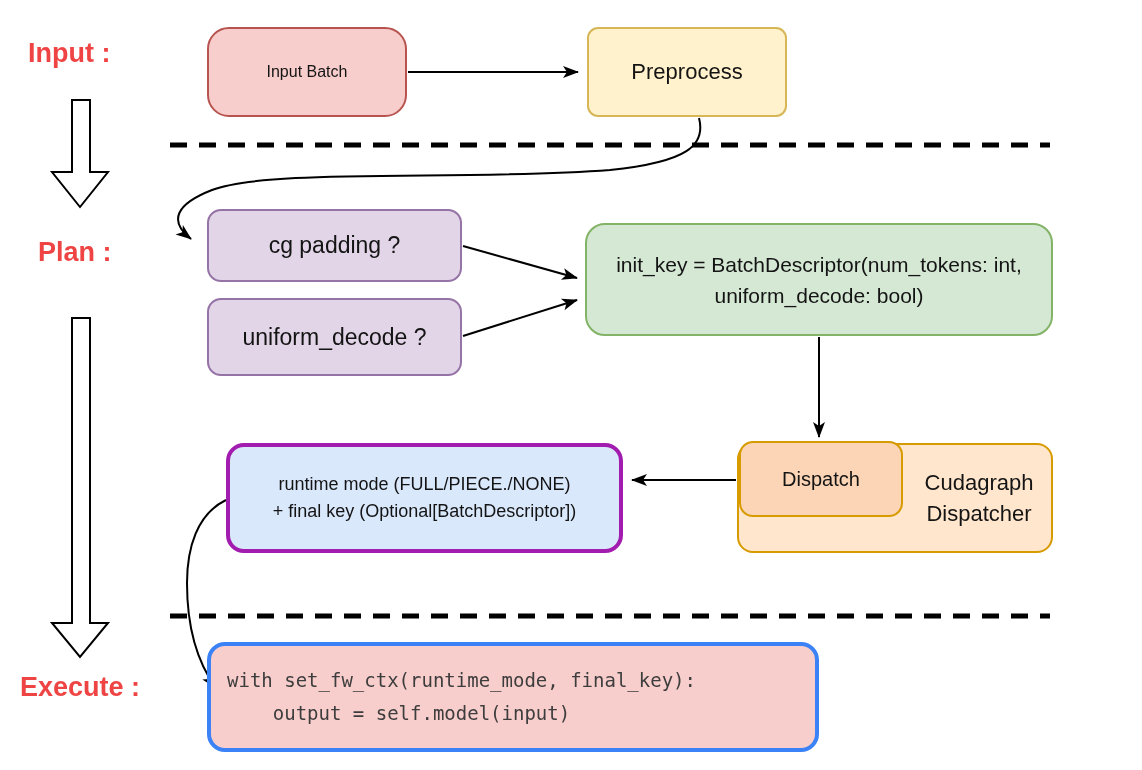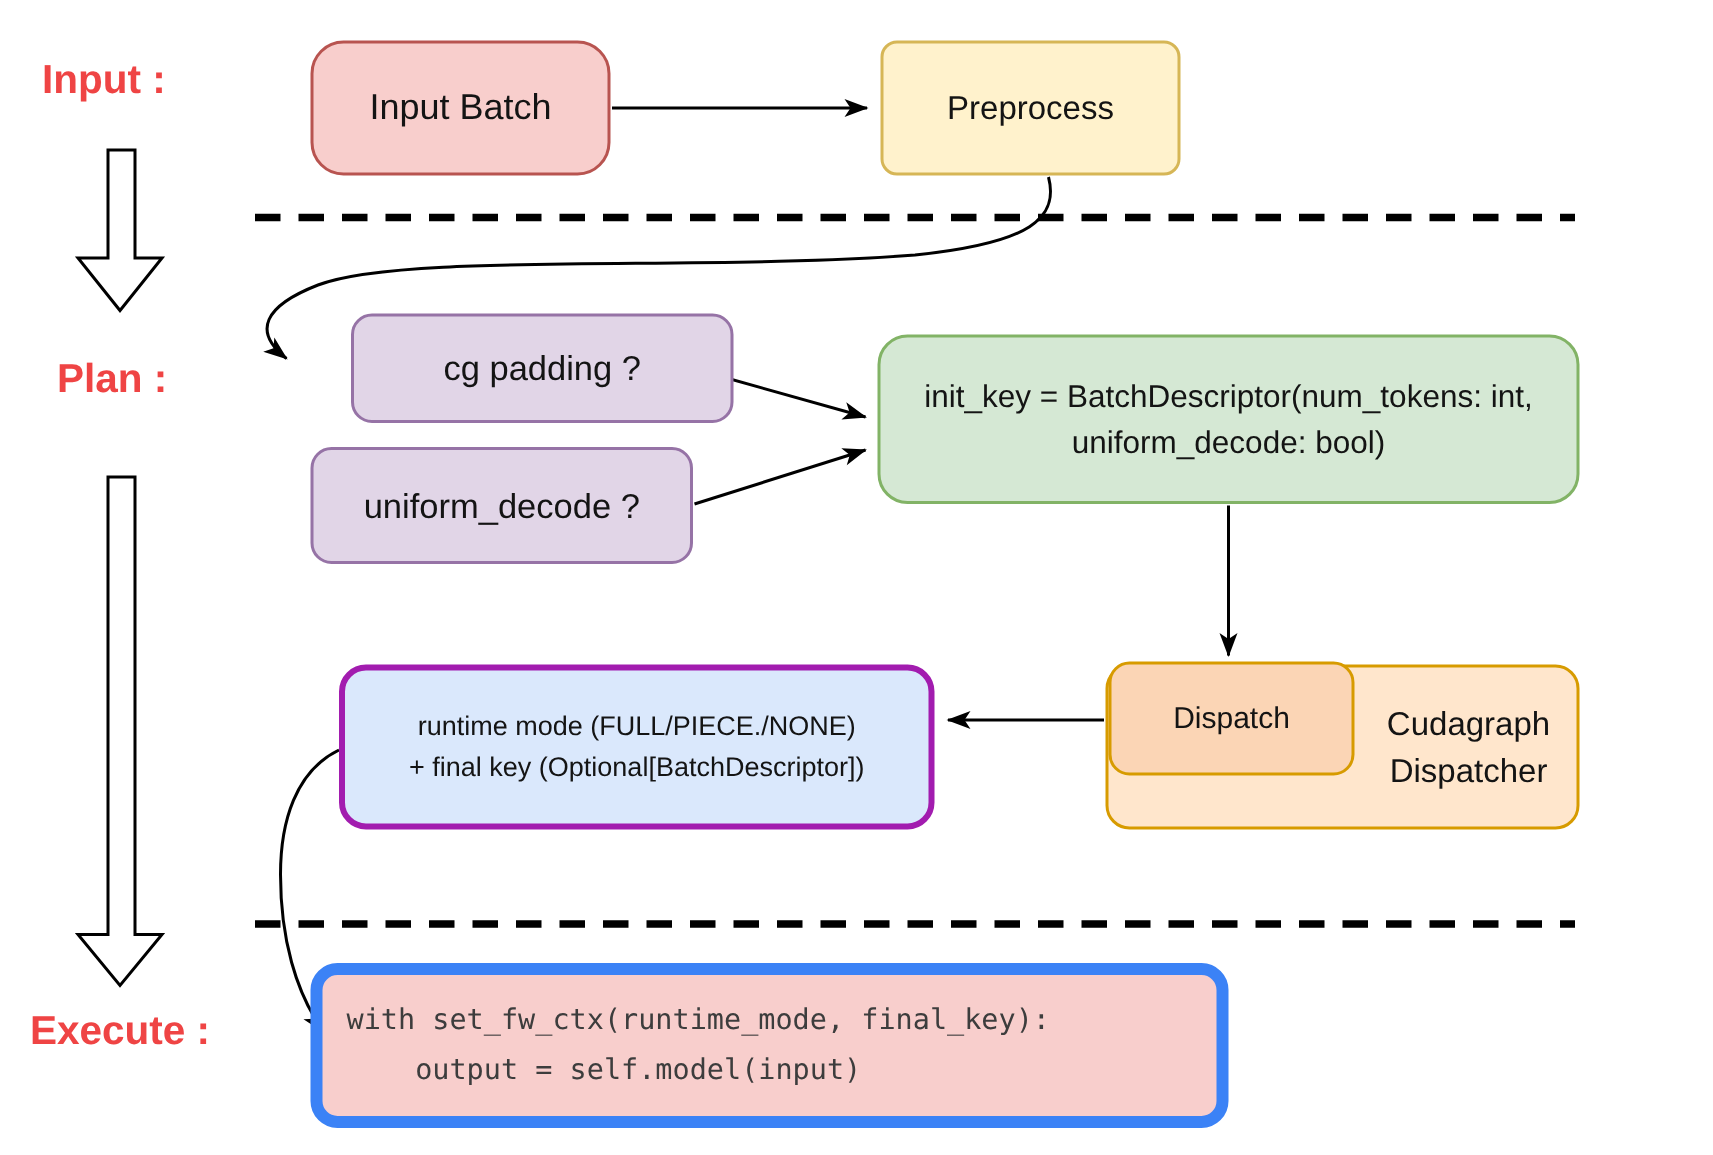--- a/index.html
+++ b/index.html
@@ -34,32 +34,31 @@
     align-items: center;
     justify-content: center;
     text-align: center;
     color: #141414;
     white-space: nowrap;
   }
 
   #input-batch {
     left: 207px; top: 27px; width: 200px; height: 90px;
     background: #f8cecc; border: 2px solid #b85450; border-radius: 22px;
-    font-size: 24px;
+    font-size: 16px;
   }
   #preprocess {
     left: 587px; top: 27px; width: 200px; height: 90px;
     background: #fff2cc; border: 2px solid #d6b656; border-radius: 11px;
     font-size: 22px;
   }
   #cg-padding {
     left: 207px; top: 209px; width: 255px; height: 73px;
     background: #e1d5e7; border: 2px solid #9673a6; border-radius: 14px;
     font-size: 23px;
-    margin-left: 27px;
   }
   #uniform-decode {
     left: 207px; top: 298px; width: 255px; height: 78px;
     background: #e1d5e7; border: 2px solid #9673a6; border-radius: 14px;
     font-size: 23px;
   }
   #init-key {
     left: 585px; top: 223px; width: 468px; height: 113px;
     background: #d5e8d4; border: 2px solid #82b366; border-radius: 20px;
     font-size: 21px; line-height: 31px;
@@ -76,21 +75,21 @@
     background: #fbd5b5; border: 2px solid #d79b00; border-radius: 14px;
     font-size: 20px; z-index: 3; align-items: center;
   }
   #runtime-mode {
     left: 226px; top: 443px; width: 397px; height: 110px;
     background: #dae8fc; border: 4px solid #a21caf; border-radius: 18px;
     font-size: 18px; line-height: 27px;
   }
   #execute-code {
     left: 207px; top: 642px; width: 612px; height: 110px;
-    background: #f8cecc; border: 8px solid #3b82f6; border-radius: 18px;
+    background: #f8cecc; border: 4px solid #3b82f6; border-radius: 18px;
     font-family: "DejaVu Sans Mono", "Liberation Mono", monospace;
     font-size: 19px; line-height: 33px; color: #3d3d3d;
     align-items: flex-start; padding-left: 16px; text-align: left;
   }
   .code-line { white-space: pre; }
 </style>
 </head>
 <body>
 
 <div class="canvas">

